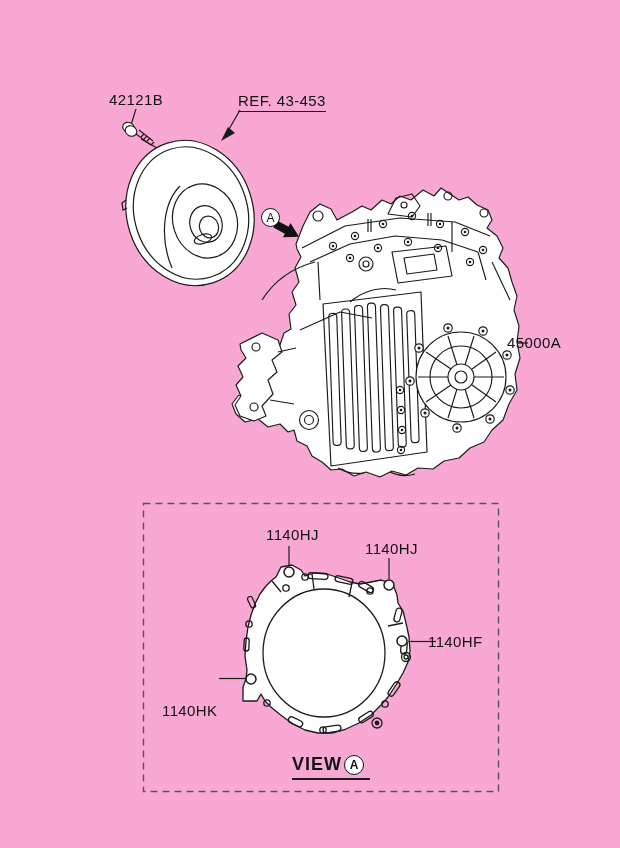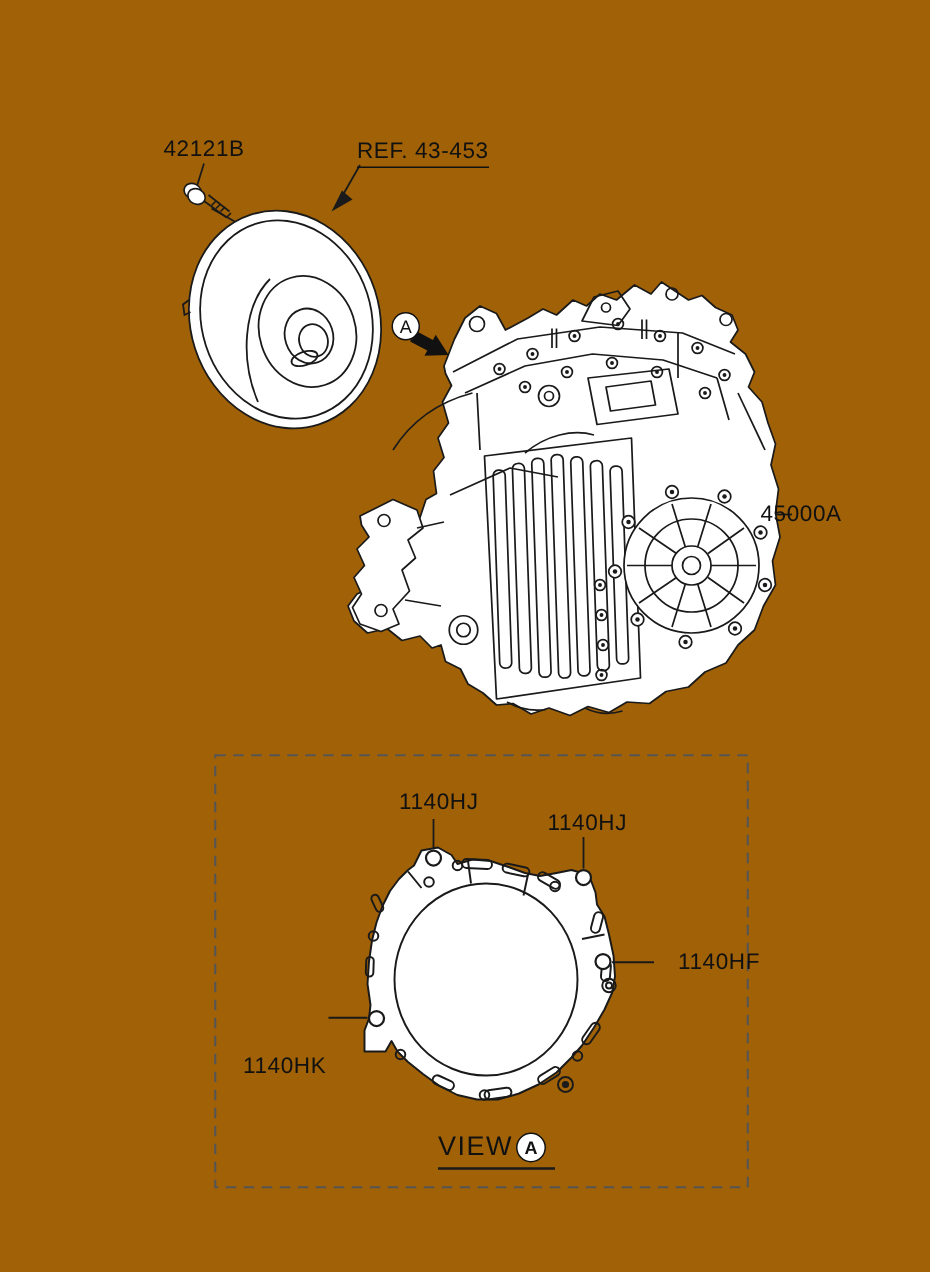--- a/index.html
+++ b/index.html
@@ -1,33 +1,33 @@
 <!DOCTYPE html>
 <html><head>
 <meta charset="utf-8">
 <style>
   html,body{margin:0;padding:0;background:#fff;}
   .canvas{
-    position:relative;width:620px;height:848px;background:#a16207;
+    position:relative;width:620px;height:848px;background:#f9a8d4;
     font-family:"Liberation Sans",sans-serif;overflow:hidden;
   }
   .art{position:absolute;left:0;top:0;}
   .plabel{
     position:absolute;font-size:15px;line-height:1.1;color:#111;
     letter-spacing:.4px;white-space:nowrap;
   }
   .ref-link{border-bottom:1.5px solid #111;padding-bottom:1px;}
   .circle-marker{
     position:absolute;display:flex;align-items:center;justify-content:center;
     border:1.6px solid #111;border-radius:50%;color:#111;background:#fff;
     box-sizing:border-box;
   }
   .marker-a{left:261px;top:208px;width:19px;height:19px;font-size:12px;}
   .marker-view{left:344px;top:755px;width:20px;height:20px;font-size:12px;font-weight:700;}
-  .view-title{left:292px;top:755px;font-size:18px;font-weight:400;letter-spacing:1px;}
+  .view-title{left:292px;top:755px;font-size:18px;font-weight:700;letter-spacing:1px;}
 </style>
 </head>
 <body>
 
 <div class="canvas">
 
   <svg class="art" width="620" height="848" viewBox="0 0 620 848">
 
     <g stroke="#1a1a1a" stroke-width="1.2" fill="none">
       <line x1="136" y1="109" x2="131" y2="125"></line>
@@ -223,21 +223,21 @@
   <div class="plabel" style="left:507px;top:335px">45000A</div>
 
   <div class="circle-marker marker-a">
     <span>A</span>
   </div>
 
   <div class="plabel" style="left:266px;top:527px">1140HJ</div>
 
   <div class="plabel" style="left:365px;top:541px">1140HJ</div>
 
-  <div class="plabel" style="left:452px;top:634px">1140HF</div>
+  <div class="plabel" style="left:428px;top:634px">1140HF</div>
 
   <div class="plabel" style="left:162px;top:703px">1140HK</div>
 
   <div class="plabel view-title">VIEW</div>
 
   <div class="circle-marker marker-view">
     <span>A</span>
   </div>
 
 </div>

